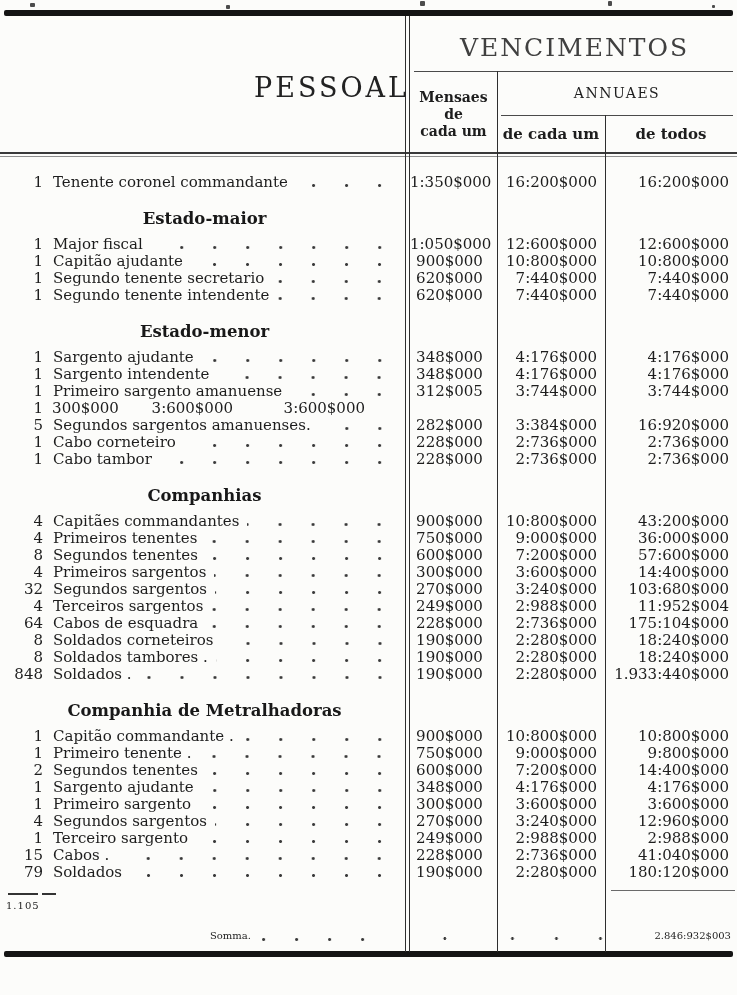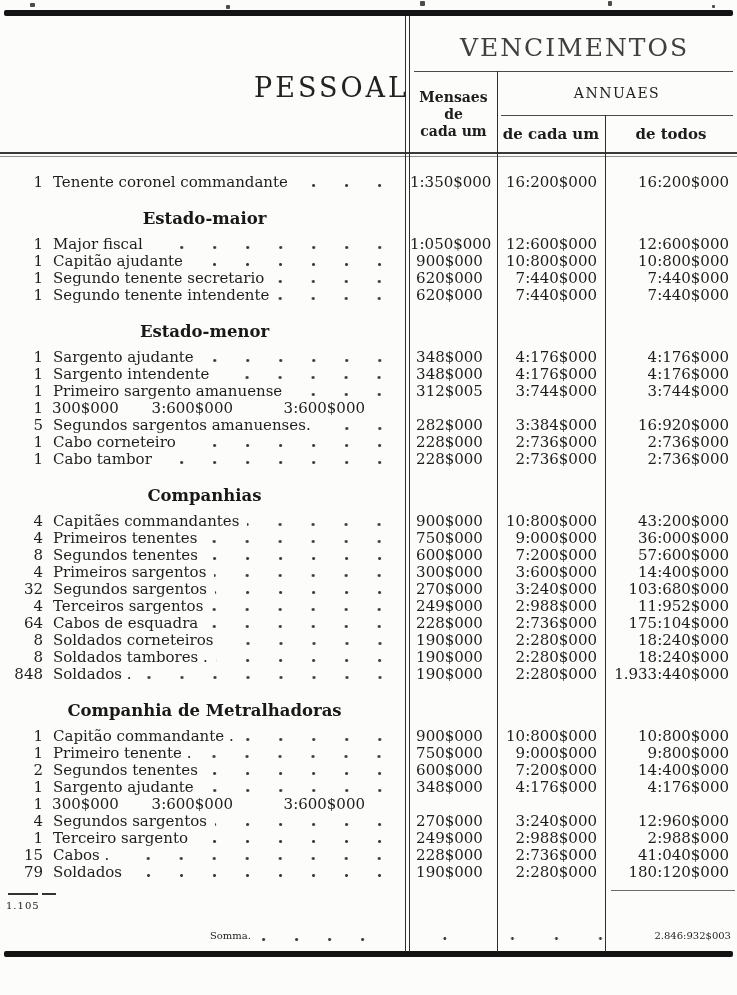--- a/index.html
+++ b/index.html
@@ -291,21 +291,21 @@
         <div class="c-all">103:680$000</div>
       </div>
       <div class="trow">
         <div class="c-qty">4</div>
         <div class="c-label">
           <span class="lbl-text">Terceiros sargentos</span>
           <span class="leader"></span>
         </div>
         <div class="c-mensaes">249$000</div>
         <div class="c-each">2:988$000</div>
-        <div class="c-all">11:952$000</div>
+        <div class="c-all">11:952$004</div>
       </div>
       <div class="trow">
         <div class="c-qty">64</div>
         <div class="c-label">
           <span class="lbl-text">Cabos de esquadra</span>
           <span class="leader"></span>
         </div>
         <div class="c-mensaes">228$000</div>
         <div class="c-each">2:736$000</div>
         <div class="c-all">175:104$000</div>
@@ -376,20 +376,24 @@
         <div class="c-label">
           <span class="lbl-text">Sargento ajudante</span>
           <span class="leader"></span>
         </div>
         <div class="c-mensaes">348$000</div>
         <div class="c-each">4:176$000</div>
         <div class="c-all">4:176$000</div>
       </div>
       <div class="trow">
         <div class="c-qty">1</div>
+        <div class="c-label">
+          <span class="lbl-text">Primeiro sargento</span>
+          <span class="leader"></span>
+        </div>
         <div class="c-mensaes">300$000</div>
         <div class="c-each">3:600$000</div>
         <div class="c-all">3:600$000</div>
       </div>
       <div class="trow">
         <div class="c-qty">4</div>
         <div class="c-label">
           <span class="lbl-text">Segundos sargentos</span>
           <span class="leader"></span>
         </div>

